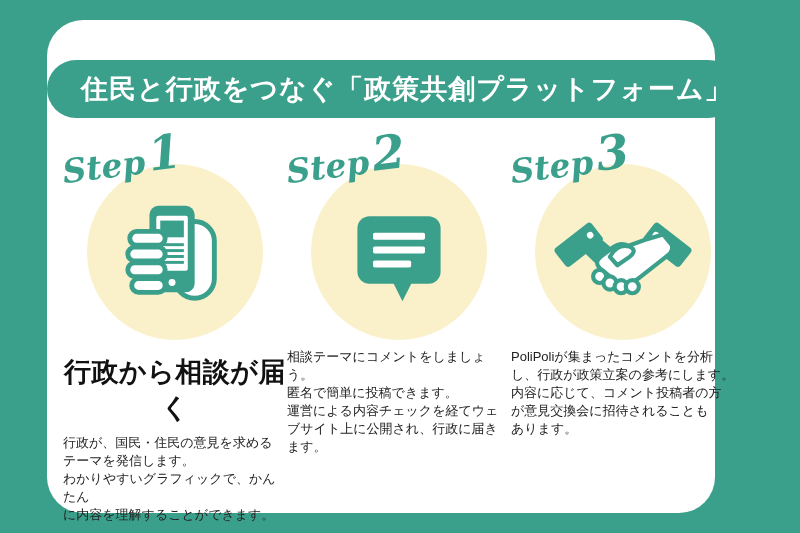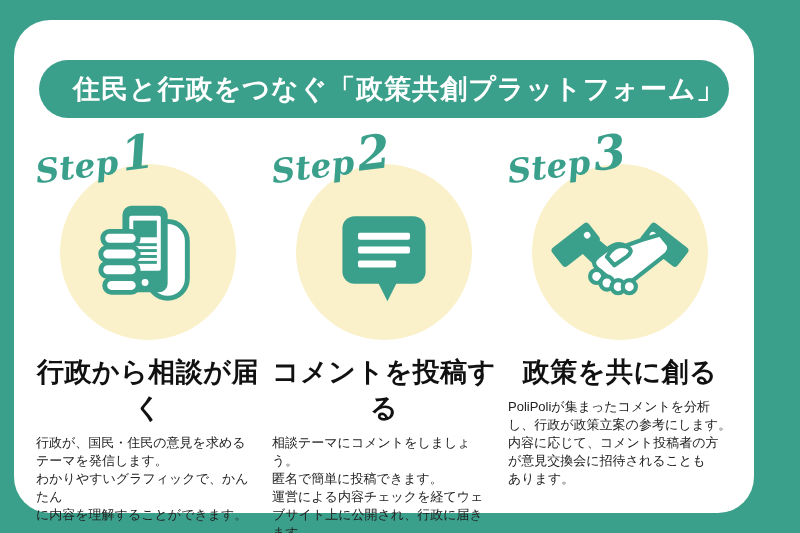--- a/index.html
+++ b/index.html
@@ -10,21 +10,21 @@
   }
   *{box-sizing:border-box;}
   html,body{margin:0;padding:0;}
   body{
     width:800px;height:533px;overflow:hidden;
     font-family:"Liberation Sans",sans-serif;
     background:var(--teal);
     position:relative;
   }
   .card{
-    position:absolute;left:14px;top:20px;width:740px;height:493px;
+    position:absolute;left:47px;top:20px;width:668px;height:493px;
     background:#ffffff;border-radius:36px;
   }
   .header-pill{
     margin:40px auto 0;width:fit-content;max-width:690px;
     background:var(--teal);color:#ffffff;
     font-size:27px;font-weight:700;letter-spacing:1px;
     padding:11px 34px;border-radius:999px;
     text-align:center;white-space:nowrap;
   }
   .steps{
@@ -120,21 +120,20 @@
         <div class="circle">
           <svg class="icon icon-bubble" viewBox="0 0 120 110" aria-hidden="true">
             <rect x="12" y="8" width="96" height="78" rx="14" fill="var(--teal)"></rect>
             <polygon points="52,82 76,82 64,106" fill="var(--teal)"></polygon>
             <rect x="30" y="27" width="60" height="8" rx="2" fill="#ffffff"></rect>
             <rect x="30" y="43" width="60" height="8" rx="2" fill="#ffffff"></rect>
             <rect x="30" y="59" width="44" height="8" rx="2" fill="#ffffff"></rect>
           </svg>
         </div>
       </div>
-      <div class="step-title">コメントを投稿する</div>
       <div class="step-body">相談テーマにコメントをしましょう。
 匿名で簡単に投稿できます。
 運営による内容チェックを経てウェ
 ブサイト上に公開され、行政に届き
 ます。</div>
     </div>
 
     <div class="col">
       <div class="circle-wrap">
         <div class="step-label">
@@ -160,21 +159,20 @@
 
             <path d="M61 52 Q69 37 82 41 Q91 45 82 52 L69 61 Z" fill="#ffffff" stroke="var(--teal)" stroke-width="4.5" stroke-linejoin="round"></path>
 
             <circle cx="50" cy="73" r="7" fill="#ffffff" stroke="var(--teal)" stroke-width="4.5"></circle>
             <circle cx="61" cy="80" r="7" fill="#ffffff" stroke="var(--teal)" stroke-width="4.5"></circle>
             <circle cx="73" cy="84" r="7" fill="#ffffff" stroke="var(--teal)" stroke-width="4.5"></circle>
             <circle cx="85" cy="84" r="7" fill="#ffffff" stroke="var(--teal)" stroke-width="4.5"></circle>
           </svg>
         </div>
       </div>
-      <div class="step-title">政策を共に創る</div>
       <div class="step-body">PoliPoliが集まったコメントを分析
 し、行政が政策立案の参考にします。
 内容に応じて、コメント投稿者の方
 が意見交換会に招待されることも
 あります。</div>
     </div>
 
   </div>
 </div>
 

